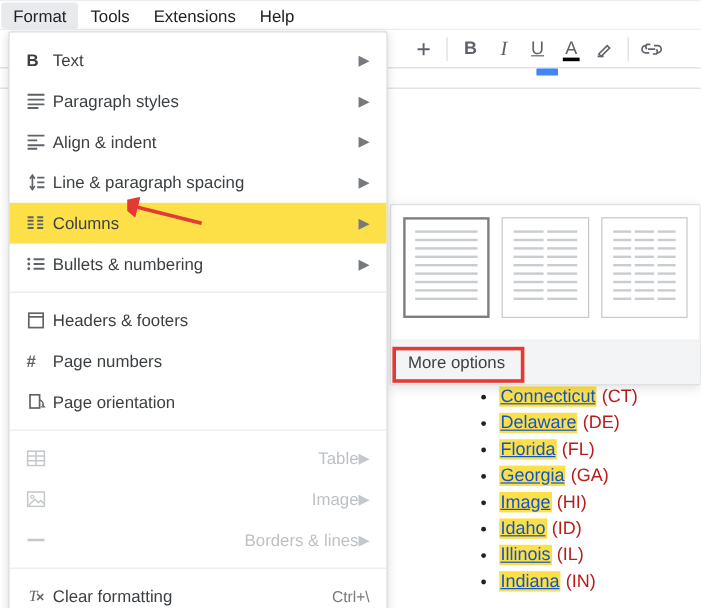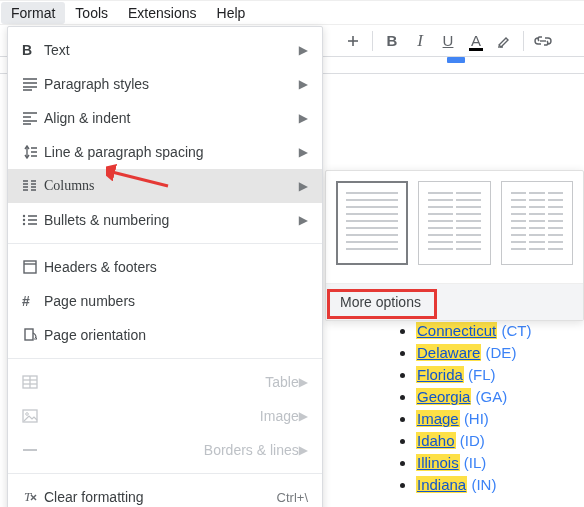--- a/index.html
+++ b/index.html
@@ -9,25 +9,25 @@
   .menubar .mitem.active { background: #e8eaed; }
   .toolbar { height: 32px; display: flex; align-items: center; border-top: 1px solid #eee; padding-left: 340px; gap: 2px; }
   .tbtn { width: 26px; height: 26px; display: flex; align-items: center; justify-content: center; border-radius: 3px; color: #5f6368; font-size: 15px; }
   .tbtn-sep { width: 1px; height: 20px; background: #dadce0; margin: 0 4px; }
   .ruler { height: 18px; border-top: 1px solid #dadce0; border-bottom: 1px solid #dadce0; position: relative; background:#fff; }
   .ruler .indent { position:absolute; top:0; width:18px; height:6px; background:#4285f4; border-radius:1px; }
   .doc { position:absolute; top:74px; left:0; right:0; bottom:0; padding-left:396px; padding-top:246px; }
   .bullet-list { list-style: disc; padding-left: 20px; }
   .bullet-list li { line-height: 22px; font-size: 15px; color:#202124; }
   .state { color:#1155cc; text-decoration: underline; text-decoration-color:#1155cc; background:#fde047; padding:0 1px; }
-  .abbr { color:#3b82f6; }
+  .abbr { color:#b91c1c; }
 
   .dropdown { position:absolute; left:7px; top:26px; width:316px; background:#fff; border:1px solid #dadce0; border-radius:2px; box-shadow:0 2px 8px rgba(0,0,0,.15); padding:6px 0; z-index:10; }
   .drow { display:flex; align-items: center; height:34px; padding:0 14px; font-size:14px; color:#3c4043; cursor:default; position:relative; }
-  .drow.highlight { background:#e5e5e5;font-family:Liberation Serif, serif; }
+  .drow.highlight { background:#fde047; }
   .drow.disabled { color:#bdc1c6;text-align:right; }
   .drow .icon { width:22px; display:flex; align-items:center; justify-content:flex-start; }
   .drow .icon svg { stroke:#5f6368; }
   .drow.disabled .icon svg { stroke:#c4c7cb; }
   .drow .label { flex:1; }
   .drow .arrow { font-size:12px; color:#767a7e; }
   .drow .short { font-size:13px; color:#767a7e; }
   .dsep { height:1px; background:#e8eaed; margin:6px 0; }
 
   .annot-arrow { position:absolute; left:106px; top:164px; z-index:12; pointer-events:none; }

